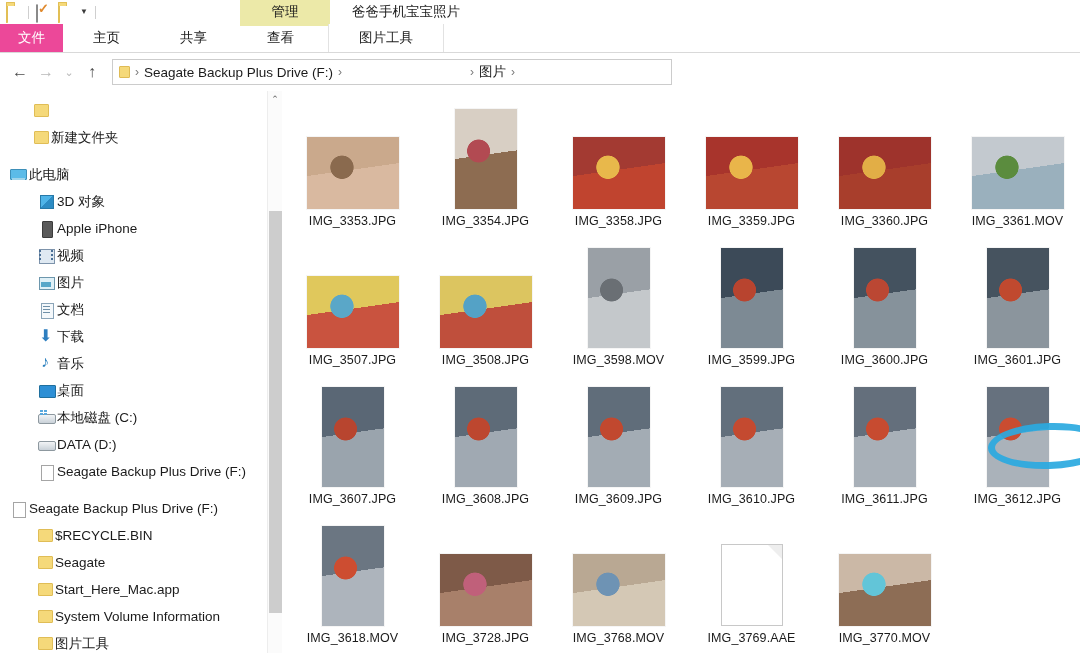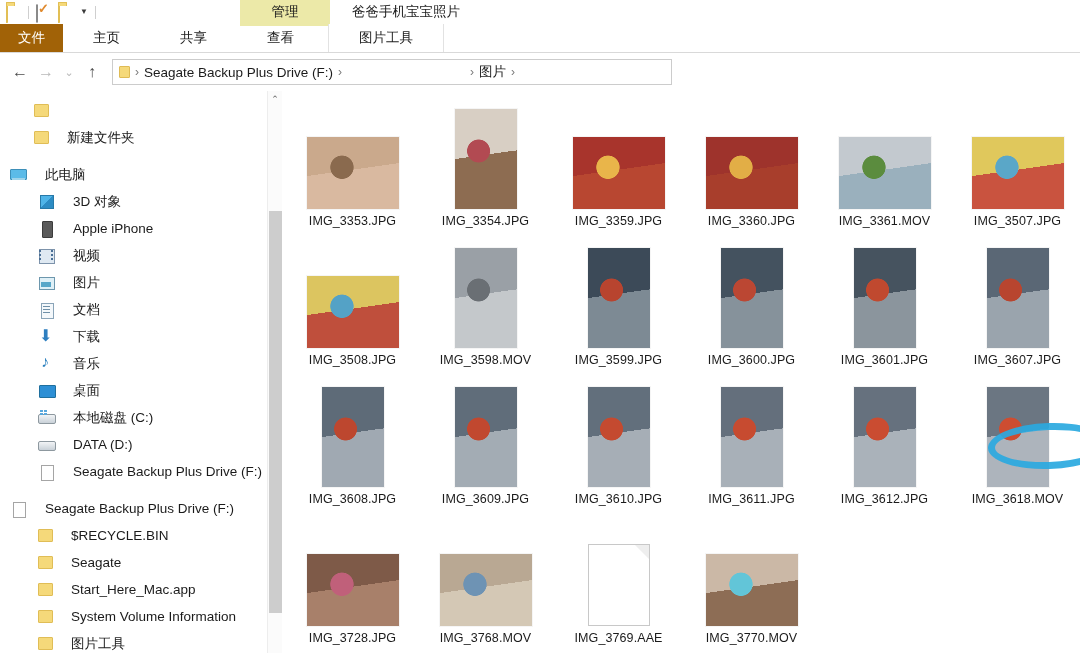--- a/index.html
+++ b/index.html
@@ -39,21 +39,21 @@
   .qat-sep { width:1px; height:13px; background:#cfcfcf; }
   .qat-caret { font-size:8px; color:#3a3a3a; line-height:1; }
 
   
   #tabstrip { height:28px; display:flex; align-items:stretch; position:relative; }
   .tab {
     display:flex; align-items:center; justify-content:center;
     font-size:13.5px; color:#1b1b1b; padding:0 30px; cursor:default;
     min-width:52px;
   }
-  .tab.file { background:#a16207; color:#ffffff; font-size:13.5px; padding:0 18px; }
+  .tab.file { background:#ec4899; color:#ffffff; font-size:13.5px; padding:0 18px; }
   .tab.contextual {
     background:#ffffff; border:1px solid #e2e2e2; border-top:none; border-bottom:none;
     margin-left:4px;
   }
   #ctx-header {
     position:absolute; left:240px; top:0; height:24px;
     display:flex; align-items:center; gap:0;
   }
   #ctx-title-band {
     background:#ece9a8; height:28px; width:90px;
@@ -91,21 +91,21 @@
 
   
   #main { display:flex; height:562px; position:relative; }
 
   
   #sidebar {
     width:292px; position:relative; background:#ffffff;
     padding-top:6px; overflow:hidden;
   }
   .nav-item {
-    height:27px; display:flex; align-items:center; gap:18px;
+    height:27px; display:flex; align-items:center; gap:2px;
     font-size:13.5px; color:#1b1b1b; white-space:nowrap; cursor:default;
   }
   .nav-item .lbl { overflow:hidden; text-overflow:ellipsis; }
   .ico { width:17px; height:16px; flex:none; position:relative; display:inline-block; }
   .ico.folder { background:#f5d97a; border:1px solid #e0bd56; border-radius:1px; height:13px; width:15px; }
   .ico.pc { }
   .ico.pc:before {
     content:""; position:absolute; left:0; top:2px; width:15px; height:9px;
     background:#5bbbe8; border:1px solid #3d8fb8; border-radius:1px;
   }
@@ -381,20 +381,24 @@
     <div id="grid">
         <div class="cell">
           <div class="thumb wide" style="background: radial-gradient(circle at 38% 42%, rgb(138, 106, 78) 0px, rgb(138, 106, 78) 16%, transparent 17%), linear-gradient(172deg, rgb(202, 169, 140) 0px, rgb(202, 169, 140) 46%, rgb(217, 185, 160) 46%, rgb(217, 185, 160) 100%);"></div>
           <div class="fname">IMG_3353.JPG</div>
         </div>
         <div class="cell">
           <div class="thumb tall" style="background: radial-gradient(circle at 38% 42%, rgb(178, 74, 82) 0px, rgb(178, 74, 82) 16%, transparent 17%), linear-gradient(172deg, rgb(216, 207, 196) 0px, rgb(216, 207, 196) 46%, rgb(141, 108, 81) 46%, rgb(141, 108, 81) 100%);"></div>
           <div class="fname">IMG_3354.JPG</div>
         </div>
         <div class="cell">
+          <div class="thumb wide" style="background: radial-gradient(circle at 38% 42%, rgb(232, 184, 75) 0px, rgb(232, 184, 75) 16%, transparent 17%), linear-gradient(172deg, rgb(163, 58, 50) 0px, rgb(163, 58, 50) 46%, rgb(192, 68, 47) 46%, rgb(192, 68, 47) 100%);"></div>
+          <div class="fname">IMG_3358.JPG</div>
+        </div>
+        <div class="cell">
           <div class="thumb wide" style="background: radial-gradient(circle at 38% 42%, rgb(233, 181, 74) 0px, rgb(233, 181, 74) 16%, transparent 17%), linear-gradient(172deg, rgb(168, 52, 44) 0px, rgb(168, 52, 44) 46%, rgb(184, 71, 49) 46%, rgb(184, 71, 49) 100%);"></div>
           <div class="fname">IMG_3359.JPG</div>
         </div>
         <div class="cell">
           <div class="thumb wide" style="background: radial-gradient(circle at 38% 42%, rgb(226, 174, 70) 0px, rgb(226, 174, 70) 16%, transparent 17%), linear-gradient(172deg, rgb(158, 51, 44) 0px, rgb(158, 51, 44) 46%, rgb(168, 62, 44) 46%, rgb(168, 62, 44) 100%);"></div>
           <div class="fname">IMG_3360.JPG</div>
         </div>
         <div class="cell">
           <div class="thumb wide" style="background: radial-gradient(circle at 38% 42%, rgb(91, 140, 62) 0px, rgb(91, 140, 62) 16%, transparent 17%), linear-gradient(172deg, rgb(195, 201, 207) 0px, rgb(195, 201, 207) 46%, rgb(154, 176, 189) 46%, rgb(154, 176, 189) 100%);"></div>
           <div class="fname">IMG_3361.MOV</div>

